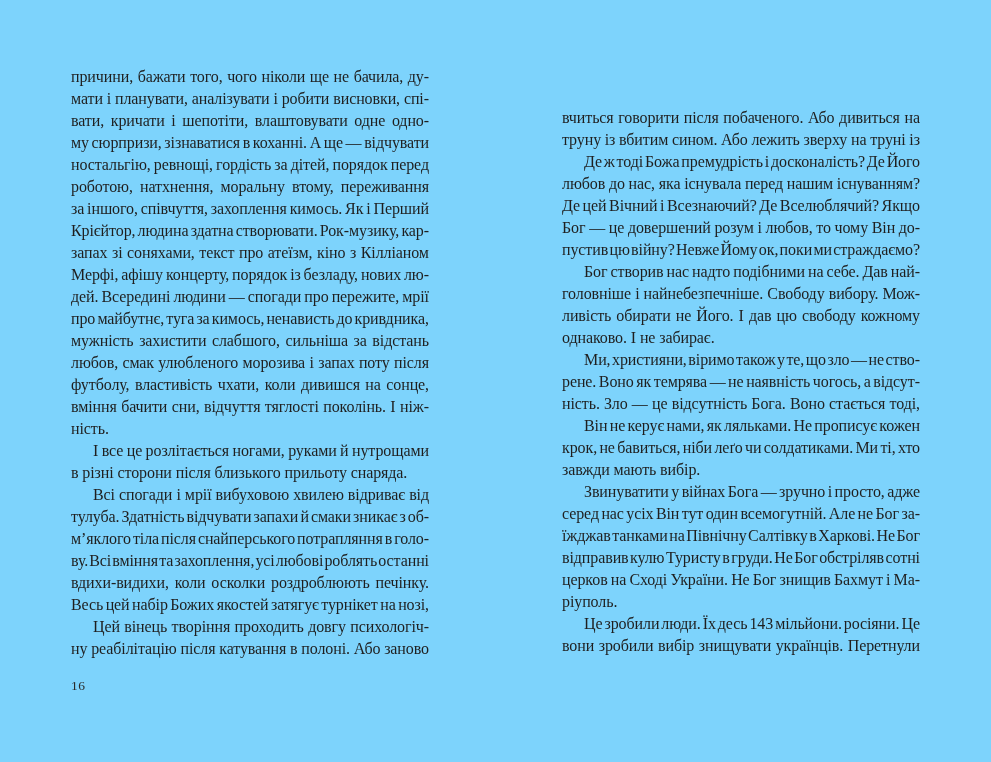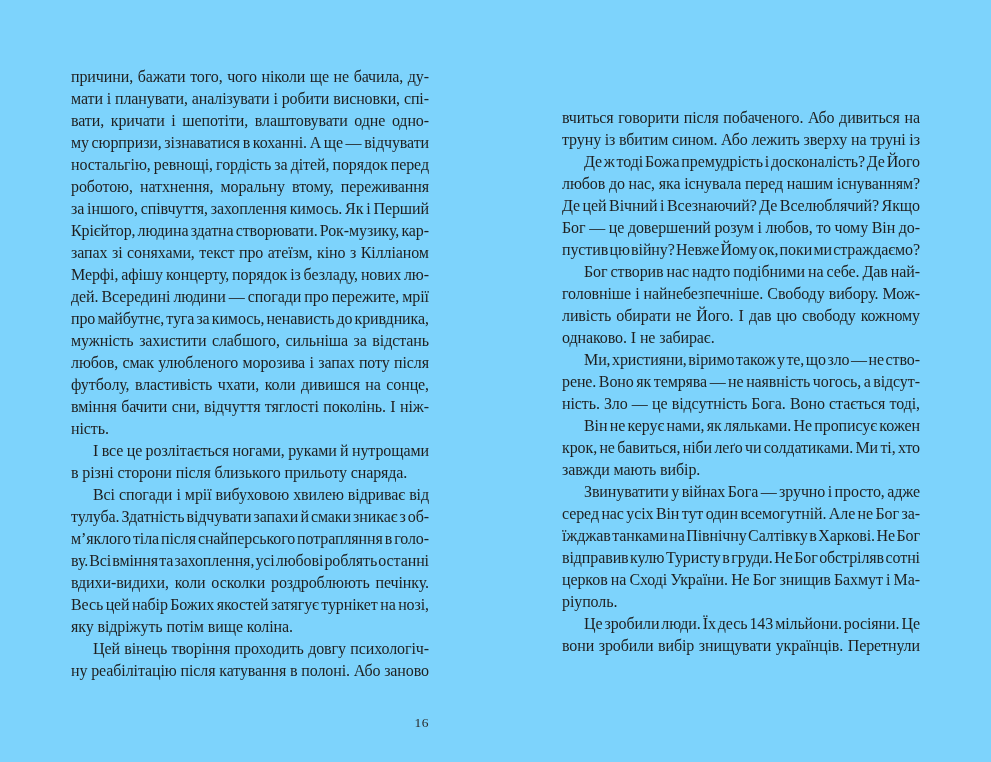--- a/index.html
+++ b/index.html
@@ -44,23 +44,23 @@
     overflow: visible;
   }
   .line.para-end {
     display: block;
     text-align: left;
   }
   .line.indented { padding-left: 22px; }
 
   .pagenum {
     position: absolute;
-    top: 649px;
+    top: 612px;
     left: 0; right: 0;
-    text-align: right;
+    text-align: left;
     font-size: 13.5px;
     color: #2a2a2a;
     letter-spacing: 0.5px;
   }
 </style>
 </head>
 <body style="background: rgb(255, 255, 255);">
 
 <div class="spread">
 
@@ -283,21 +283,20 @@
           <span>Весь</span>
           <span>цей</span>
           <span>набір</span>
           <span>Божих</span>
           <span>якостей</span>
           <span>затягує</span>
           <span>турнікет</span>
           <span>на</span>
           <span>нозі,</span>
         </div>
-        <div class="line para-end">яку відріжуть потім вище коліна.</div>
         <div class="line indented">
           <span>Цей</span>
           <span>вінець</span>
           <span>творіння</span>
           <span>проходить</span>
           <span>довгу</span>
           <span>психологіч-</span>
         </div>
         <div class="line">
           <span>ну</span>

